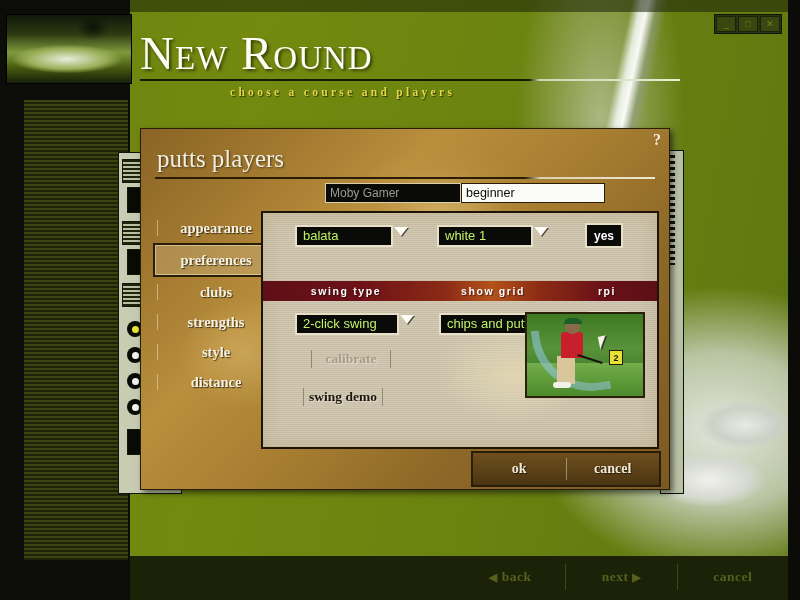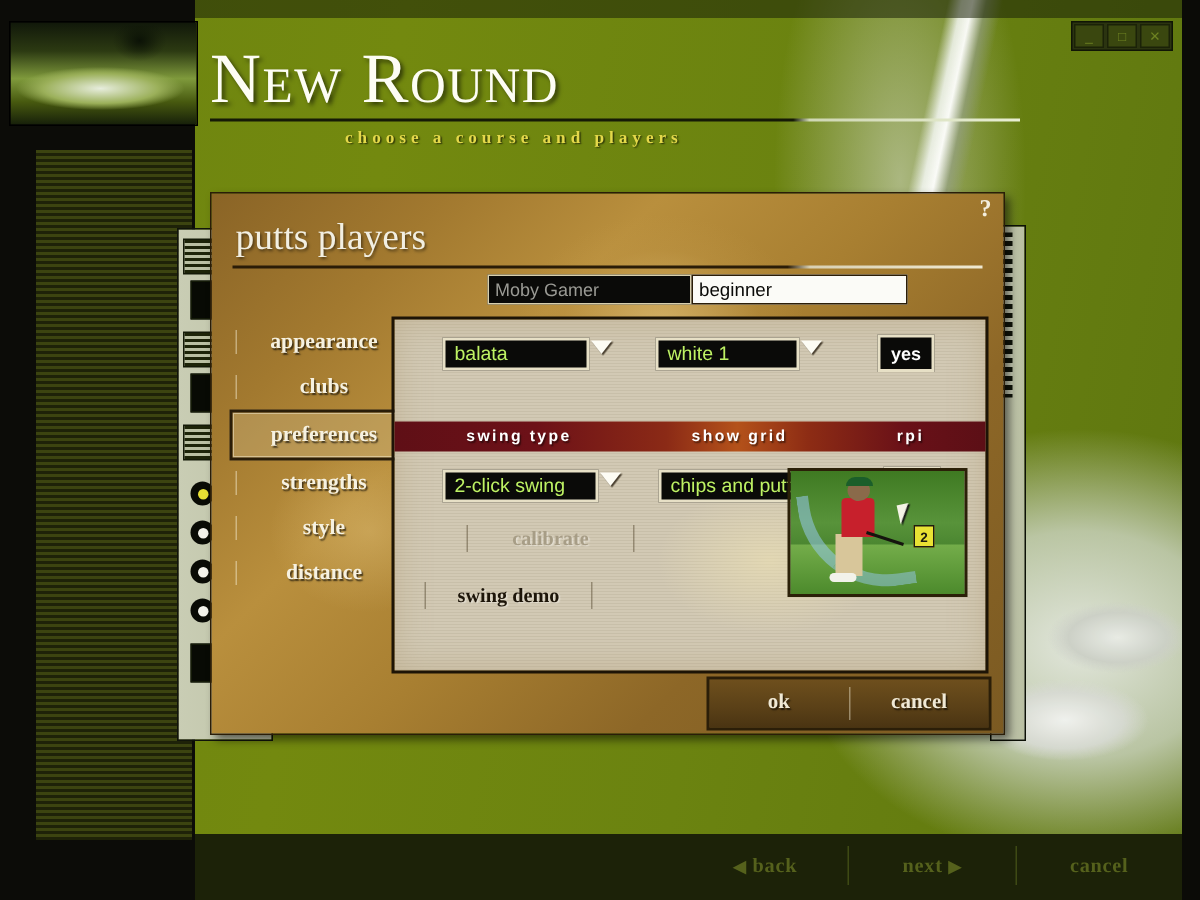--- a/index.html
+++ b/index.html
@@ -120,21 +120,21 @@
     font-family:"Liberation Sans",sans-serif;font-size:13px;height:22px;
     display:flex;align-items:center;padding:0 6px;box-sizing:border-box;cursor:pointer;}
   .dd-arrow{position:absolute;right:-15px;top:2px;width:0;height:0;
     border-left:7px solid transparent;border-right:7px solid transparent;border-top:9px solid #fdfcf4;
     filter:drop-shadow(1px 1px 0 #4a4030);cursor:pointer;}
   .yesbtn{background:#0a0a08;border:2px solid #e7e0c6;color:#fff;font-weight:700;
     font-family:"Liberation Sans",sans-serif;font-size:12px;height:21px;
     display:flex;align-items:center;justify-content:center;padding:0 7px;cursor:pointer;}
 
   .smallbtn{position:relative;height:22px;display:flex;align-items:center;justify-content:center;
-    font-family:"Liberation Serif",serif;font-size:13.5px;font-weight:700;width:112px;
+    font-family:"Liberation Serif",serif;font-size:13.5px;font-weight:700;width:80px;
     text-shadow:1px 1px 1px rgba(255,255,255,.45);cursor:pointer;}
   .smallbtn.dim{color:#a79d86;}
   .smallbtn.on{color:#1d1509;}
   .sb-tick{position:absolute;top:2px;width:1px;height:18px;background:rgba(90,78,52,.5);}
   .sb-tick.l{left:0;} .sb-tick.r{right:0;}
 
   .preview{position:absolute;right:12px;bottom:10px;width:116px;height:82px;
     border:2px solid #2b2008;background:linear-gradient(180deg,#3f7a22 0%,#58933a 42%,#2f6a1c 100%);overflow:hidden;}
   .pv-fairway{position:absolute;left:0;bottom:0;width:100%;height:40%;
     background:linear-gradient(180deg,#74ad4a 0%,#4c8a2c 100%);}
@@ -235,27 +235,27 @@
       <div class="fld-dark" placeholder="Moby Gamer">Moby Gamer</div>
       <div class="fld-light">beginner</div>
     </div>
 
     <div class="nav">
       <div class="nav-item">
         <span class="nav-tick l"></span>
         <span>appearance</span>
         <span class="nav-tick r"></span>
       </div>
-      <div class="nav-item">
-        <span class="nav-tick l"></span>
-        <span>clubs</span>
-        <span class="nav-tick r"></span>
-      </div>
       <div class="nav-item sel">
         <span>preferences</span>
+      </div>
+      <div class="nav-item">
+        <span class="nav-tick l"></span>
+        <span>clubs</span>
+        <span class="nav-tick r"></span>
       </div>
       <div class="nav-item">
         <span class="nav-tick l"></span>
         <span>strengths</span>
         <span class="nav-tick r"></span>
       </div>
       <div class="nav-item">
         <span class="nav-tick l"></span>
         <span>style</span>
         <span class="nav-tick r"></span>
@@ -300,21 +300,21 @@
             <div class="dd-arrow"></div>
           </div>
           <div class="yesbtn" style="margin-left:46px">yes</div>
         </div>
 
         <div style="margin-top:12px;margin-left:48px" class="smallbtn dim">
           <span class="sb-tick l"></span>
           <span>calibrate</span>
           <span class="sb-tick r"></span>
         </div>
-        <div style="margin-top:16px;margin-left:20px" class="smallbtn on">
+        <div style="margin-top:16px;margin-left:40px" class="smallbtn on">
           <span class="sb-tick l"></span>
           <span>swing demo</span>
           <span class="sb-tick r"></span>
         </div>
 
         <div class="preview">
           <div class="pv-fairway"></div>
           <div class="pv-arc"></div>
           <div class="pv-legs"></div>
           <div class="pv-body"></div>

